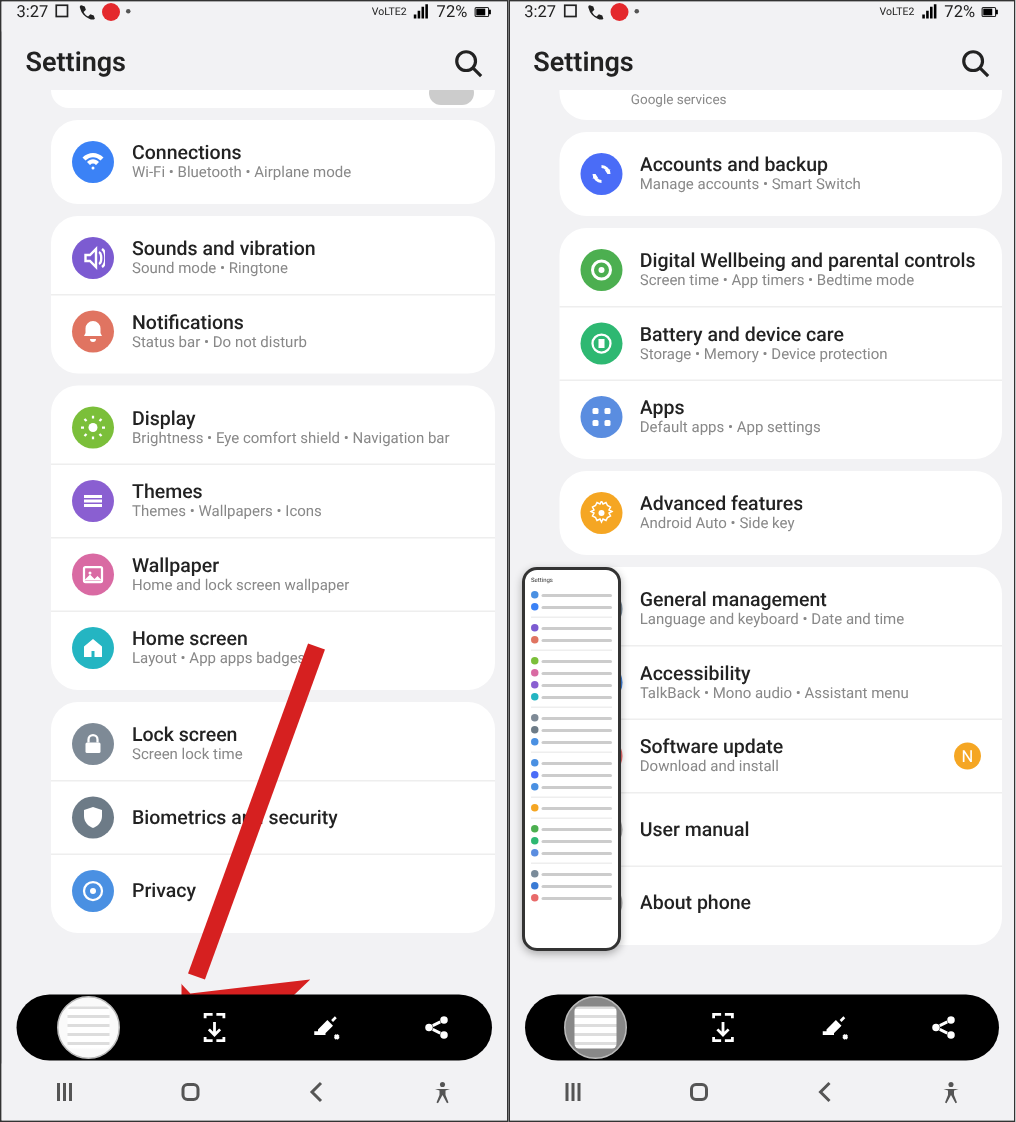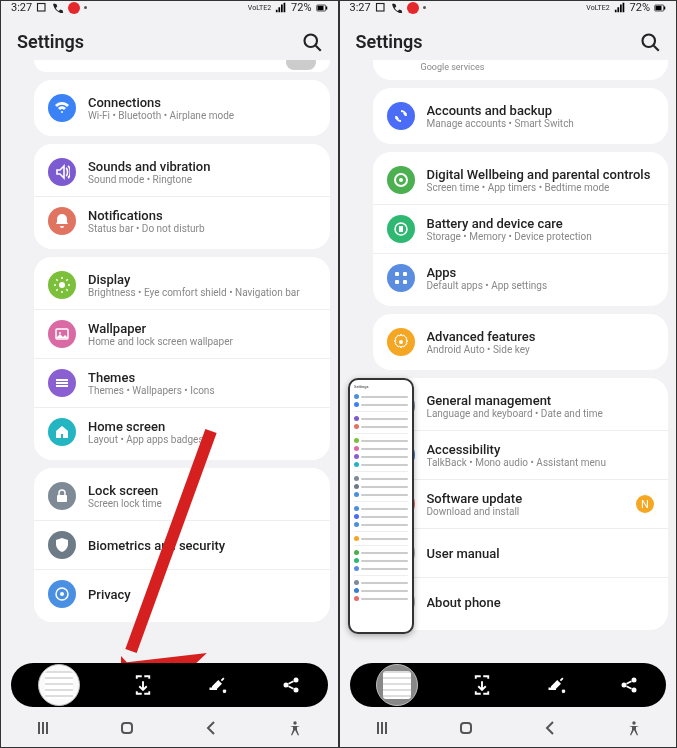--- a/index.html
+++ b/index.html
@@ -236,39 +236,39 @@
               <svg viewBox="0 0 16 16">
                 <use href="#i-sun"></use>
               </svg>
             </div>
             <div class="texts">
               <span class="title">Display</span>
               <span class="sub">Brightness  •  Eye comfort shield  •  Navigation bar</span>
             </div>
           </div>
           <div class="item">
+            <div class="iconwrap" style="background:#8a5fd1">
+              <svg viewBox="0 0 16 16">
+                <use href="#i-palette"></use>
+              </svg>
+            </div>
+            <div class="texts">
+              <span class="title">Themes</span>
+              <span class="sub">Themes  •  Wallpapers  •  Icons</span>
+            </div>
+          </div>
+          <div class="item">
             <div class="iconwrap" style="background:#d96aa3">
               <svg viewBox="0 0 16 16">
                 <use href="#i-image"></use>
               </svg>
             </div>
             <div class="texts">
               <span class="title">Wallpaper</span>
               <span class="sub">Home and lock screen wallpaper</span>
-            </div>
-          </div>
-          <div class="item">
-            <div class="iconwrap" style="background:#8a5fd1">
-              <svg viewBox="0 0 16 16">
-                <use href="#i-palette"></use>
-              </svg>
-            </div>
-            <div class="texts">
-              <span class="title">Themes</span>
-              <span class="sub">Themes  •  Wallpapers  •  Icons</span>
             </div>
           </div>
           <div class="item">
             <div class="iconwrap" style="background:#24b5c2">
               <svg viewBox="0 0 16 16">
                 <use href="#i-home"></use>
               </svg>
             </div>
             <div class="texts">
               <span class="title">Home screen</span>

